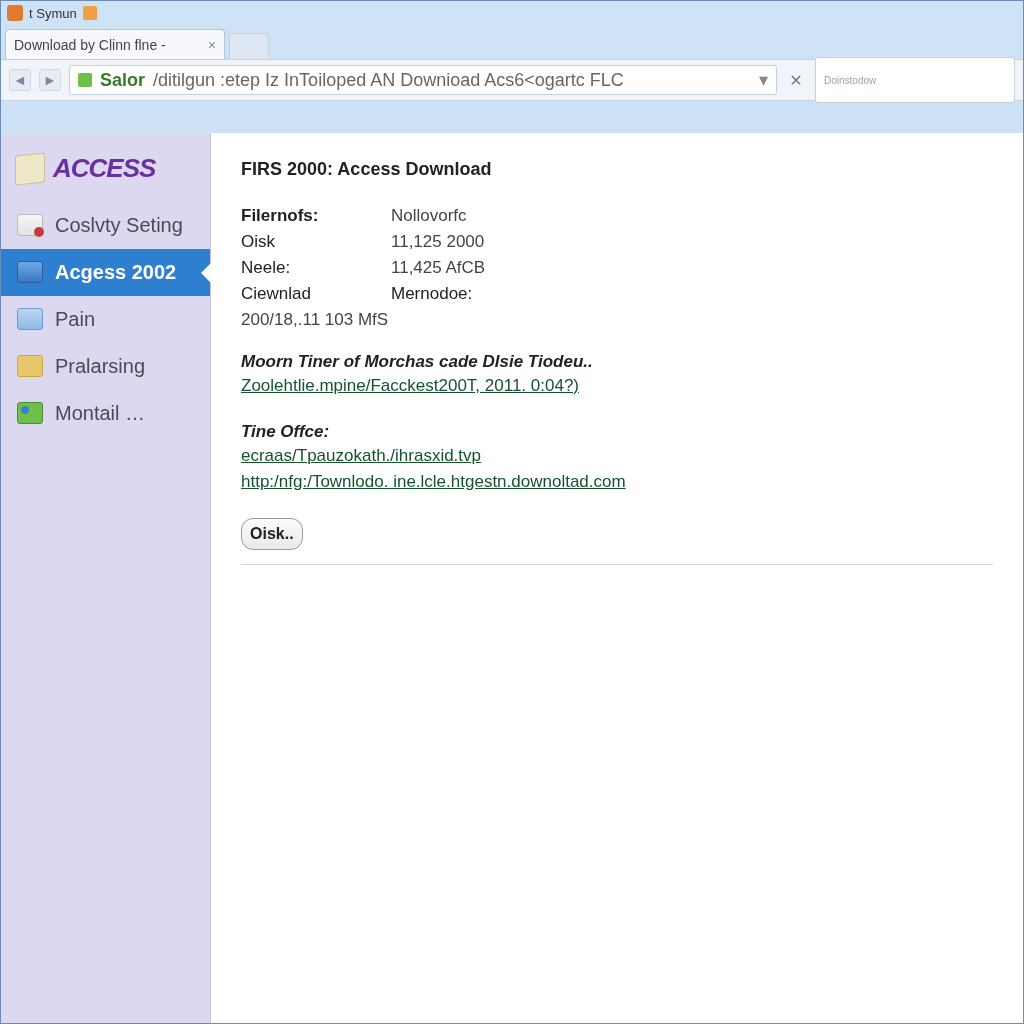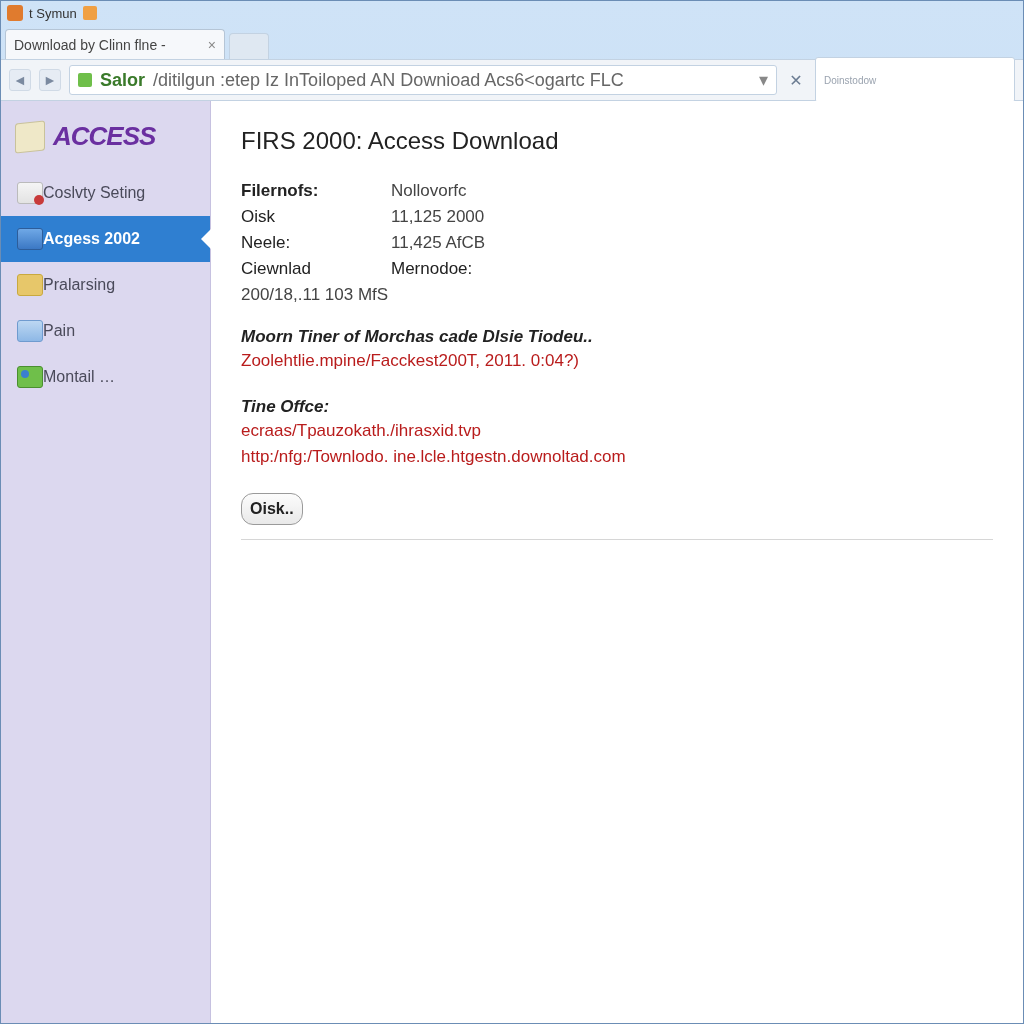--- a/index.html
+++ b/index.html
@@ -24,49 +24,49 @@
   display: flex; align-items: center; justify-content: center; font-size: 14px; border: 1px solid #d0dae6; }
 .addr { flex: 1; height: 30px; background: #fff; border: 1px solid #c3d2e2; border-radius: 3px;
   display: flex; align-items: center; padding: 0 8px; gap: 8px; font-size: 18px; color: #666; text-align: right; }
 .addr .lock { width: 14px; height: 14px; background: #6fbf4a; border-radius: 2px; }
 .addr .host { color: #3a7a2a; font-weight: 600; }
 .addr .drop { margin-left: auto; color: #888; }
 .tool-icon { width: 22px; height: 22px; color: #6b7c92; display: flex; align-items: center; justify-content: center; font-size: 16px; }
 .search { width: 200px; height: 46px; background: #fff; border: 1px solid #c3d2e2; border-radius: 3px;
   display: flex; align-items: center; padding: 0 8px; font-size: 10px; color: #9aa3af; }
 
-.body { flex: 1; display: flex; background: #fff; }
+.body { flex: 1; display: flex; background: #fff; margin-top: 32px; }
 .sidebar { width: 210px; background: #dcd8ef; border-right: 1px solid #c6c1e0; padding-top: 12px; }
 .brand { display: flex; align-items: center; gap: 8px; padding: 8px 14px 18px; }
 .brand-icon { width: 30px; height: 30px; background: #efe8c8; border: 1px solid #c9c29b; border-radius: 3px;
   transform: skewY(-6deg); }
 .brand-text { font-family: "Trebuchet MS", sans-serif; font-size: 26px; font-weight: 800; font-style: italic;
   color: #6a2fa0; letter-spacing: -1px; }
 .nav { list-style: none; }
-.nav li { display: flex; align-items: center; gap: 0; padding: 12px 16px; font-size: 16px; color: #4a4a5a; cursor: pointer; }
+.nav li { display: flex; gap: 12px; padding: 12px 16px; font-size: 20px; color: #4a4a5a; cursor: pointer; }
 .nav li .ic { width: 26px; height: 22px; border-radius: 3px; flex-shrink: 0; }
 .nav li.active { background: #2f7fd1; color: #fff; font-weight: 600; position: relative; }
 .nav li.active::after { content: ""; position: absolute; right: -1px; top: 50%; width: 0; height: 0;
   border: 10px solid transparent; border-right-color: #fff; transform: translateY(-50%); }
 .ic1 { background: linear-gradient(#f5f5f5,#e3e3e3); border: 1px solid #bbb; position: relative; }
 .ic1::after { content:""; position:absolute; right:-2px; bottom:-2px; width:10px; height:10px; background:#c83a3a; border-radius:50%; }
 .ic2 { background: linear-gradient(#6fa8e6,#3b78c4); border: 1px solid #2d5d9a; }
 .ic3 { background: #e7c76a; border: 1px solid #c9a93f; }
 .ic4 { background: linear-gradient(#bcd7f2,#8eb8e6); border: 1px solid #6f9bcf; }
 .ic5 { background: #6fbf4a; border: 1px solid #4a8f2f; position: relative; }
 .ic5::before { content:""; position:absolute; left:3px; top:3px; width:8px; height:8px; background:#3a7fd1; border-radius:50%; }
 
 .content { flex: 1; padding: 26px 30px; color: #222; font-size: 17px; }
-.content h1 { font-size: 24px; font-weight: 400; margin-bottom: 26px; }
+.content h1 { font-size: 18px; font-weight: 700; margin-bottom: 26px; }
 .kv { display: grid; grid-template-columns: 150px 1fr; row-gap: 6px; margin-bottom: 22px; }
 .kv .k { color: #222; }
 .kv .k.bold { font-weight: 700; }
 .kv .v { color: #444; }
 .subhead { font-weight: 700; margin-bottom: 4px; font-style: italic; }
-.lnk { color: #b91c1c; word-break: break-word; display: inline-block; margin-bottom: 6px; }
+.lnk { color: #14532d; text-decoration: underline; word-break: break-word; display: inline-block; margin-bottom: 6px; }
 .sect { margin-bottom: 20px; }
 .okbtn { display: inline-block; padding: 6px 8px; background: linear-gradient(#fcfcfc,#e9e9e9);
   border: 1px solid #9a9a9a; border-radius: 12px; font-size: 16px; color: #222; font-weight: 600; }
 .hr { border: 0; border-top: 1px solid #d6d6d6; margin-top: 14px; }
 </style>
 </head>
 <body>
 
 <div class="window">
 
@@ -109,26 +109,26 @@
       <ul class="nav">
         <li>
           <span class="ic ic1"></span>
           <span>Coslvty Seting</span>
         </li>
         <li class="active">
           <span class="ic ic2"></span>
           <span>Acgess 2002</span>
         </li>
         <li>
+          <span class="ic ic4"></span>
+          <span>Pain</span>
+        </li>
+        <li>
           <span class="ic ic3"></span>
           <span>Pralarsing</span>
-        </li>
-        <li>
-          <span class="ic ic4"></span>
-          <span>Pain</span>
         </li>
         <li>
           <span class="ic ic5"></span>
           <span>Montail …</span>
         </li>
       </ul>
     </aside>
 
     <main class="content">
       <h1>FIRS 2000: Access Download</h1>

